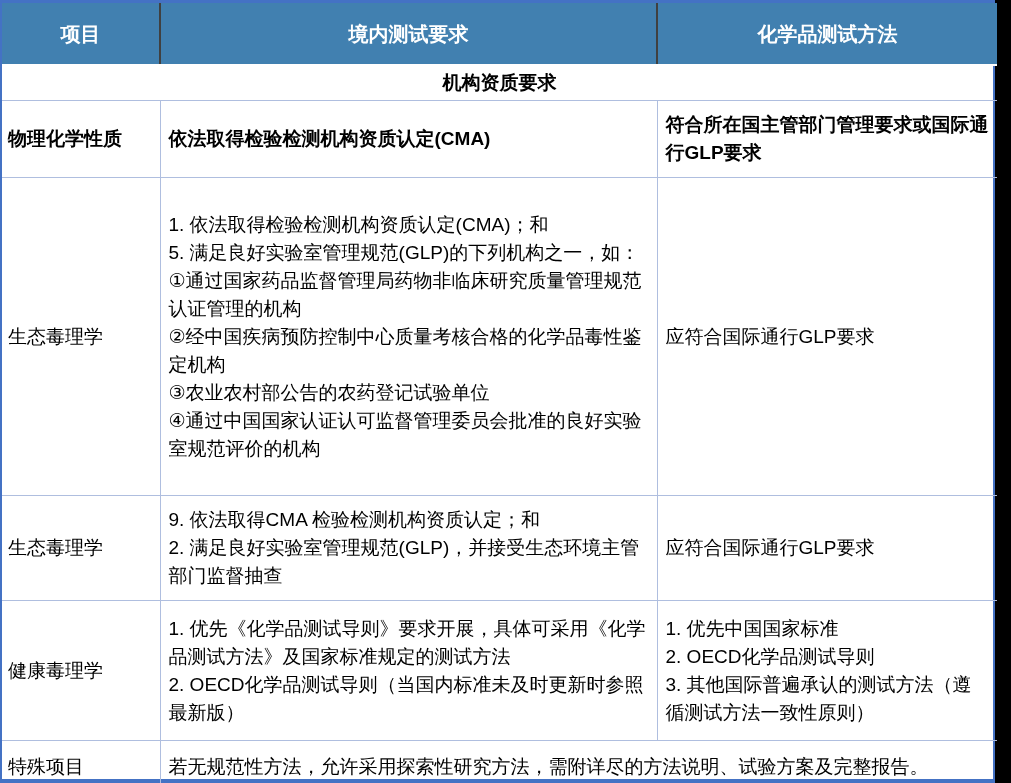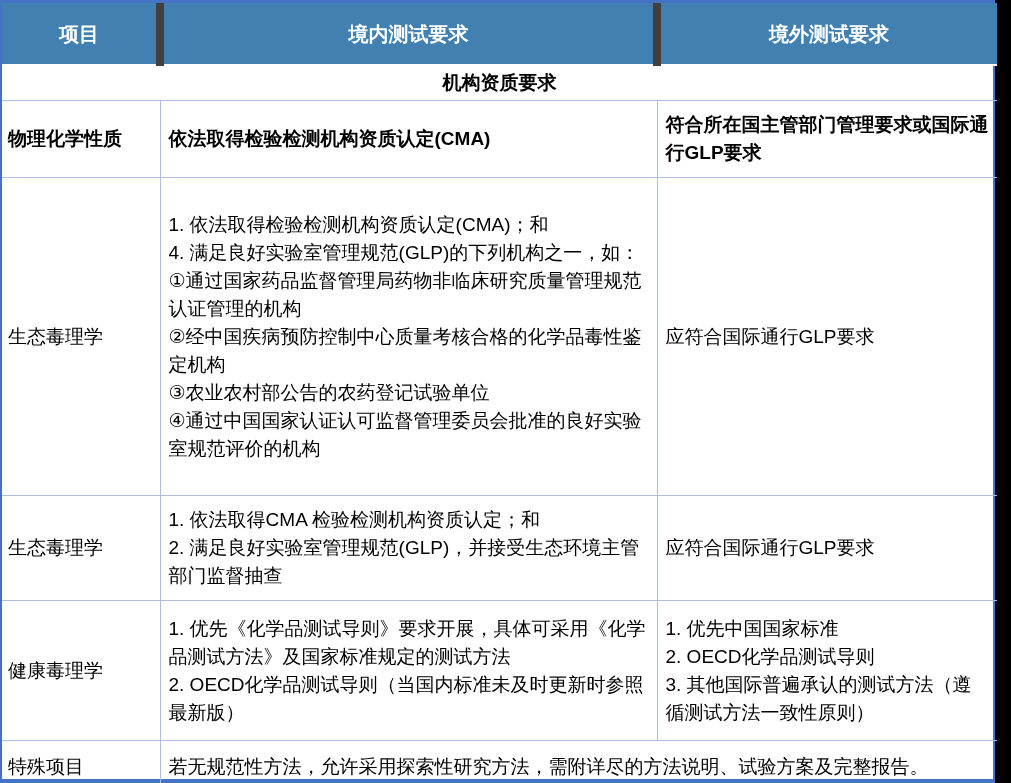--- a/index.html
+++ b/index.html
@@ -30,21 +30,21 @@
     overflow:hidden;
     box-sizing:border-box;
   }
   .grid th:first-child,.grid td:first-child{border-left:none;}
   .grid th:last-child,.grid td:last-child{border-right:none;}
   .grid tr:first-child th{border-top:none;}
   .grid tr:last-child td{border-bottom:none;}
   .grid th{
     background:#4180B0;color:#fff;font-weight:bold;font-size:20px;
     text-align:center;height:62px;
-    border-left:8px solid #404040;border-bottom:2px solid #fff;
+    border-left:2px solid #404040;border-bottom:2px solid #fff;
     white-space:nowrap;
   }
   .grid th:first-child{border-left:none;}
   td.section{
     font-weight:bold;text-align:center;height:30px;
     padding:2px;line-height:30px;white-space:nowrap;
   }
   td.item{padding-left:6px;padding-right:2px;}
   td.req{text-align:left;}
   tr.r-physchem{height:58px;font-weight:bold;}
@@ -61,43 +61,43 @@
     <table class="grid">
       <colgroup>
         <col style="width:158px">
         <col style="width:497px">
         <col style="width:340px">
       </colgroup>
       <tbody>
           <tr>
         <th>项目</th>
         <th>境内测试要求</th>
-        <th>境外测试要求</th>
+        <th>化学品测试方法</th>
       </tr>
       <tr>
         <td class="section" colspan="3">机构资质要求</td>
       </tr>
       <tr class="r-physchem">
         <td class="item">物理化学性质</td>
         <td class="req">依法取得检验检测机构资质认定(CMA)</td>
         <td class="req">符合所在国主管部门管理要求或国际通行GLP要求</td>
       </tr>
       <tr class="r-health">
         <td class="item">生态毒理学</td>
         <td class="req">1. 依法取得检验检测机构资质认定(CMA)；和
-4. 满足良好实验室管理规范(GLP)的下列机构之一，如：
+5. 满足良好实验室管理规范(GLP)的下列机构之一，如：
 ①通过国家药品监督管理局药物非临床研究质量管理规范认证管理的机构
 ②经中国疾病预防控制中心质量考核合格的化学品毒性鉴定机构
 ③农业农村部公告的农药登记试验单位
 ④通过中国国家认证认可监督管理委员会批准的良好实验室规范评价的机构</td>
         <td class="req">应符合国际通行GLP要求</td>
       </tr>
       <tr class="r-eco">
         <td class="item">生态毒理学</td>
-        <td class="req">1. 依法取得CMA 检验检测机构资质认定；和
+        <td class="req">9. 依法取得CMA 检验检测机构资质认定；和
 2. 满足良好实验室管理规范(GLP)，并接受生态环境主管部门监督抽查</td>
         <td class="req">应符合国际通行GLP要求</td>
       </tr>
       <tr class="r-routine">
         <td class="item">健康毒理学</td>
         <td class="req">1. 优先《化学品测试导则》要求开展，具体可采用《化学品测试方法》及国家标准规定的测试方法
 2. OECD化学品测试导则（当国内标准未及时更新时参照最新版）</td>
         <td class="req">1. 优先中国国家标准
 2. OECD化学品测试导则
 3. 其他国际普遍承认的测试方法（遵循测试方法一致性原则）</td>

